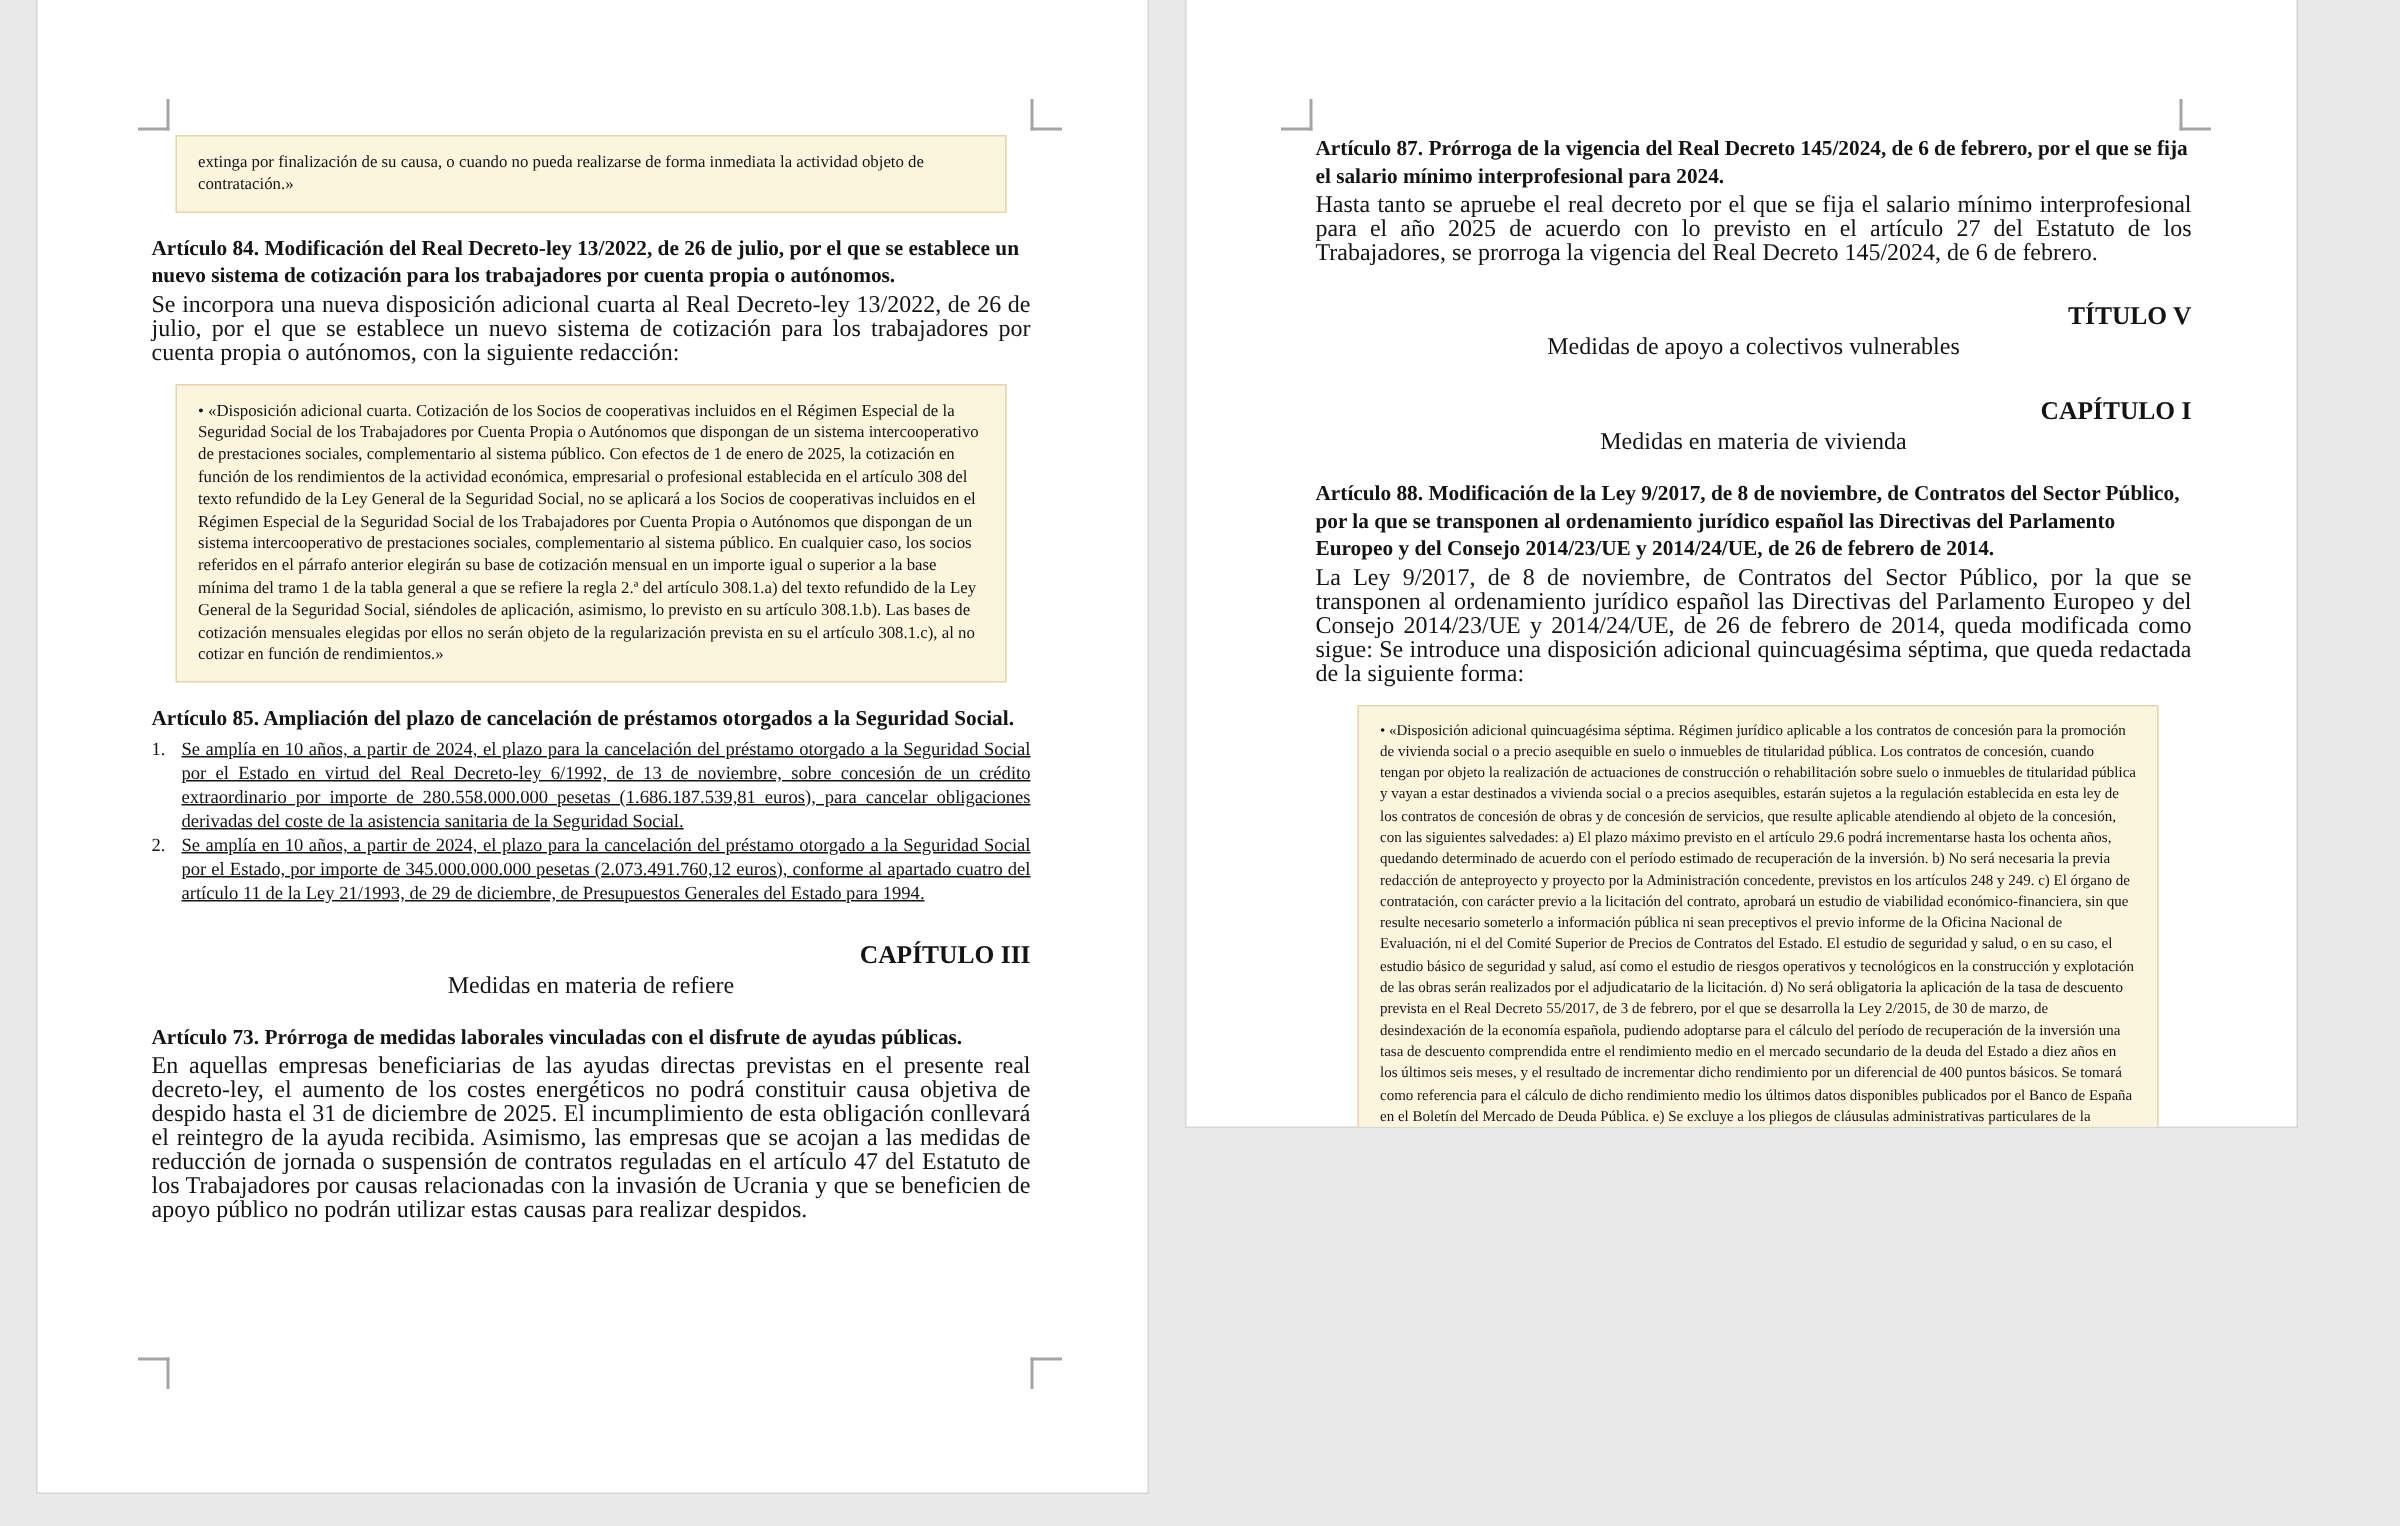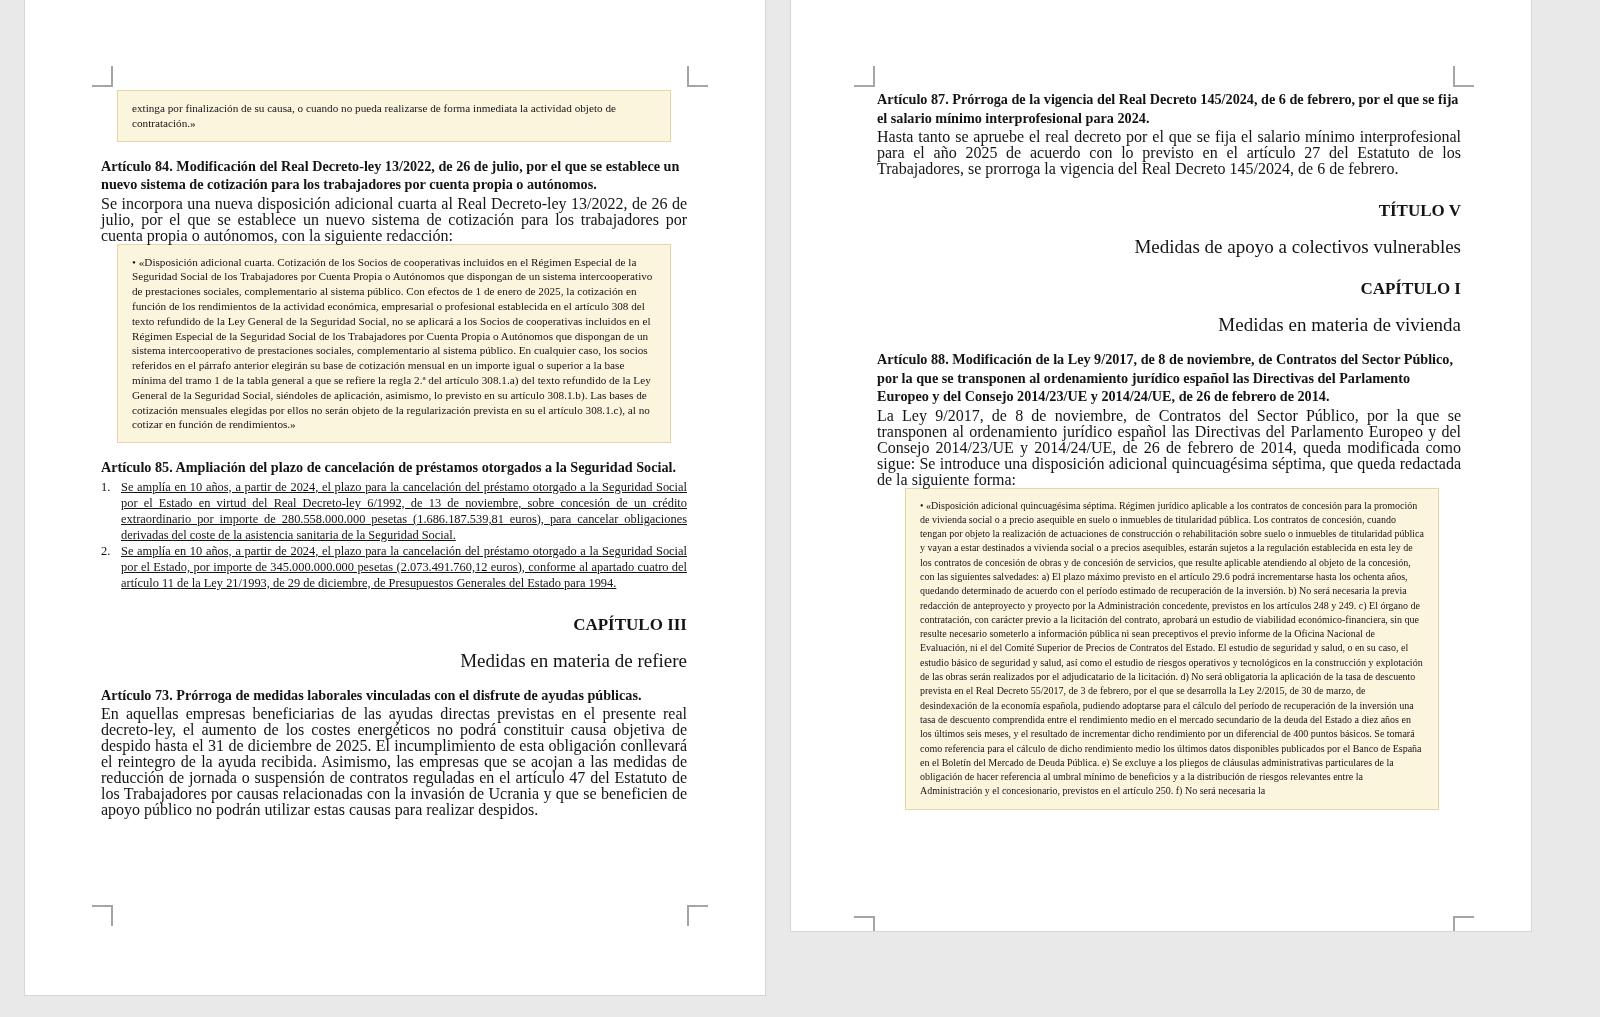--- a/index.html
+++ b/index.html
@@ -11,21 +11,21 @@
     position:relative;
     overflow:hidden;
   }
   .page {
     position:absolute; top:0;
     width:742px; background:#ffffff;
     border:1px solid #d6d6d6; border-top:none;
     overflow:hidden;
   }
   #page1 { left:24px;  height:996px;  padding:90px 78px 0 76px; }
-  #page2 { left:790px; height:932px; padding:90px 70px 0 86px; }
+  #page2 { left:790px; height:752px; padding:90px 70px 0 86px; }
 
   
   .mark { position:absolute; width:21px; height:21px; border:0 solid #a5a5a5; }
   .mark.tl { border-right-width:2px;  border-bottom-width:2px; }
   .mark.tr { border-left-width:2px;   border-bottom-width:2px; }
   .mark.bl { border-right-width:2px;  border-top-width:2px; }
   .mark.br { border-left-width:2px;   border-top-width:2px; }
   #page1 .tl { left:67px; top:66px; }  #page1 .tr { right:57px; top:66px; }
   #page1 .bl { left:67px; top:905px; } #page1 .br { right:57px; top:905px; }
   #page2 .tl { left:63px; top:66px; }  #page2 .tr { right:57px; top:66px; }
@@ -34,38 +34,38 @@
   .body-par {
     font-size:16px; line-height:16px; text-align:justify;
     margin-top:2px;
   }
   .art-title {
     font-weight:bold; font-size:14.2px; line-height:18.5px;
     margin-top:15px; text-align:left;
   }
   .quote {
     background:#FCF5DE; border:1px solid #E4D5AA;
-    padding:10px 14px; margin-top:0;
+    padding:10px 14px; margin-top:12px;
     font-size:11.2px; line-height:14.8px; text-align:left;
   }
   #page1 .quote { margin-left:16px; margin-right:16px; }
   #page2 .quote { margin-left:28px; margin-right:22px;
                   font-size:10px; line-height:14.3px; }
   .quote.first { margin-top:0; }
 
   .numlist { margin-top:2px; }
   .numitem { display:flex; gap:6px; font-size:12.4px; line-height:16px; }
   .numitem .num { flex:0 0 14px; text-align:left; }
   .numitem .itxt { flex:1; text-align:justify;text-decoration:underline; }
 
   .section-head {
     text-align:right; font-weight:bold; font-size:17px; line-height:21px;
   }
   .section-sub {
-    text-align:right; font-size:19px; line-height:17px; margin-top:17px;
+    text-align:center; font-size:16px; line-height:17px; margin-top:2px;
   }
   .gap-lg { margin-top:23px; }
   .gap-md { margin-top:17px; }
 </style>
 </head>
 <body>
 
 <div class="page" id="page1">
   <div class="mark tl"></div>
   <div class="mark tr"></div>

